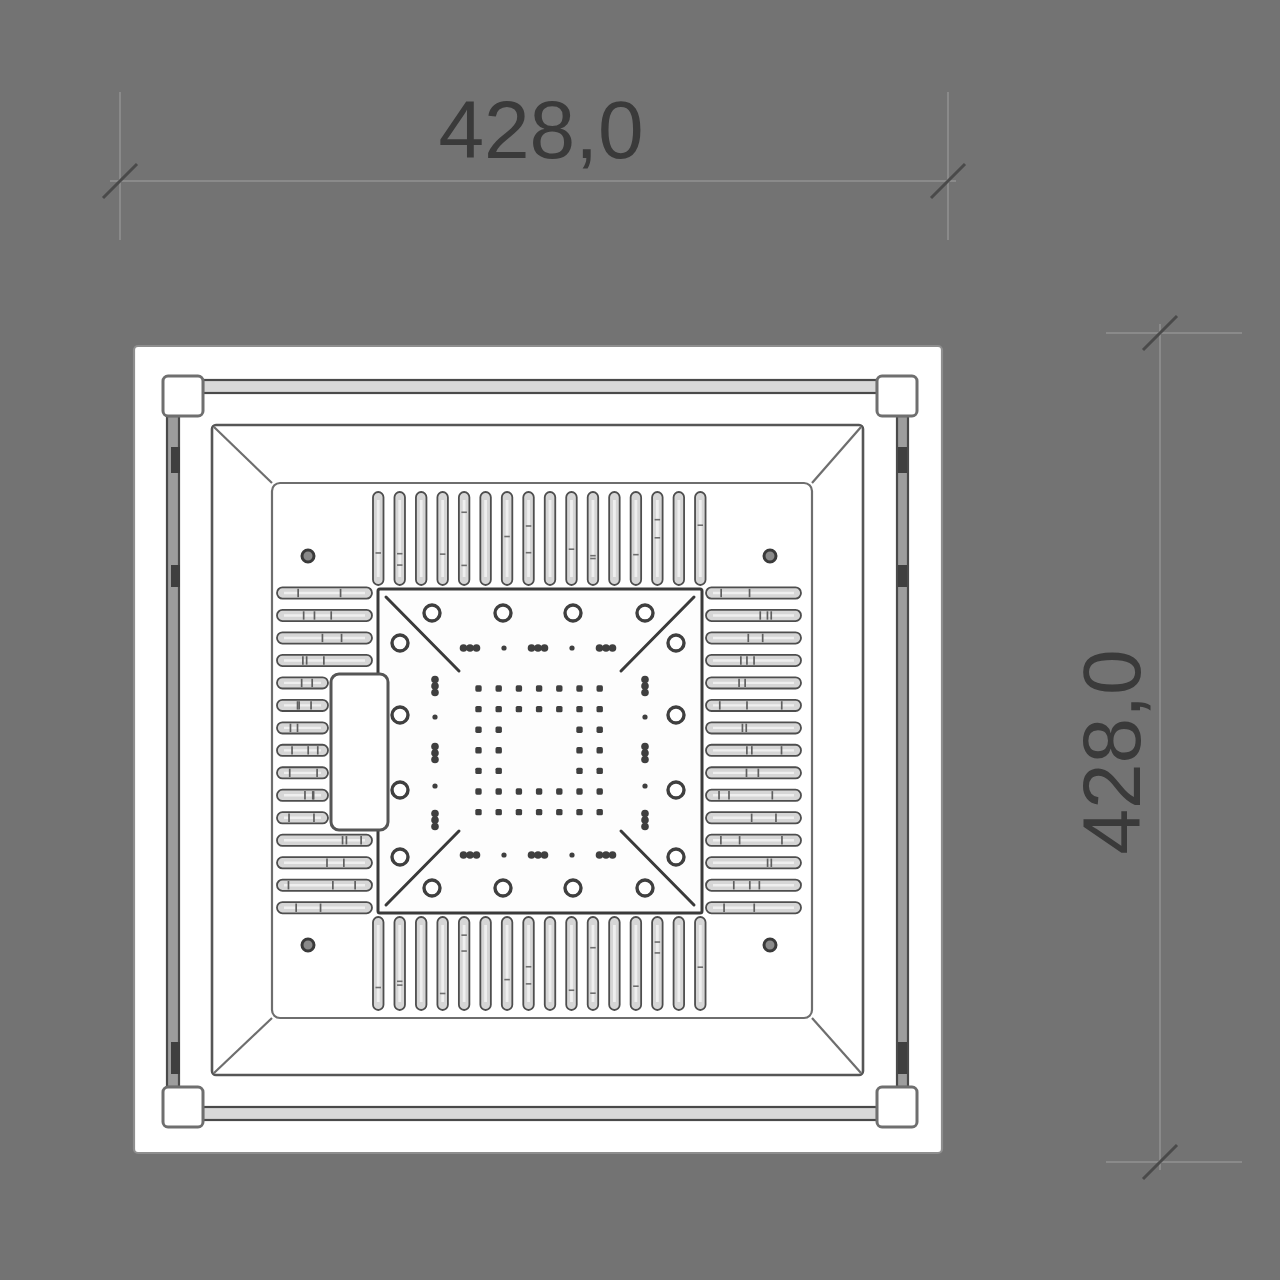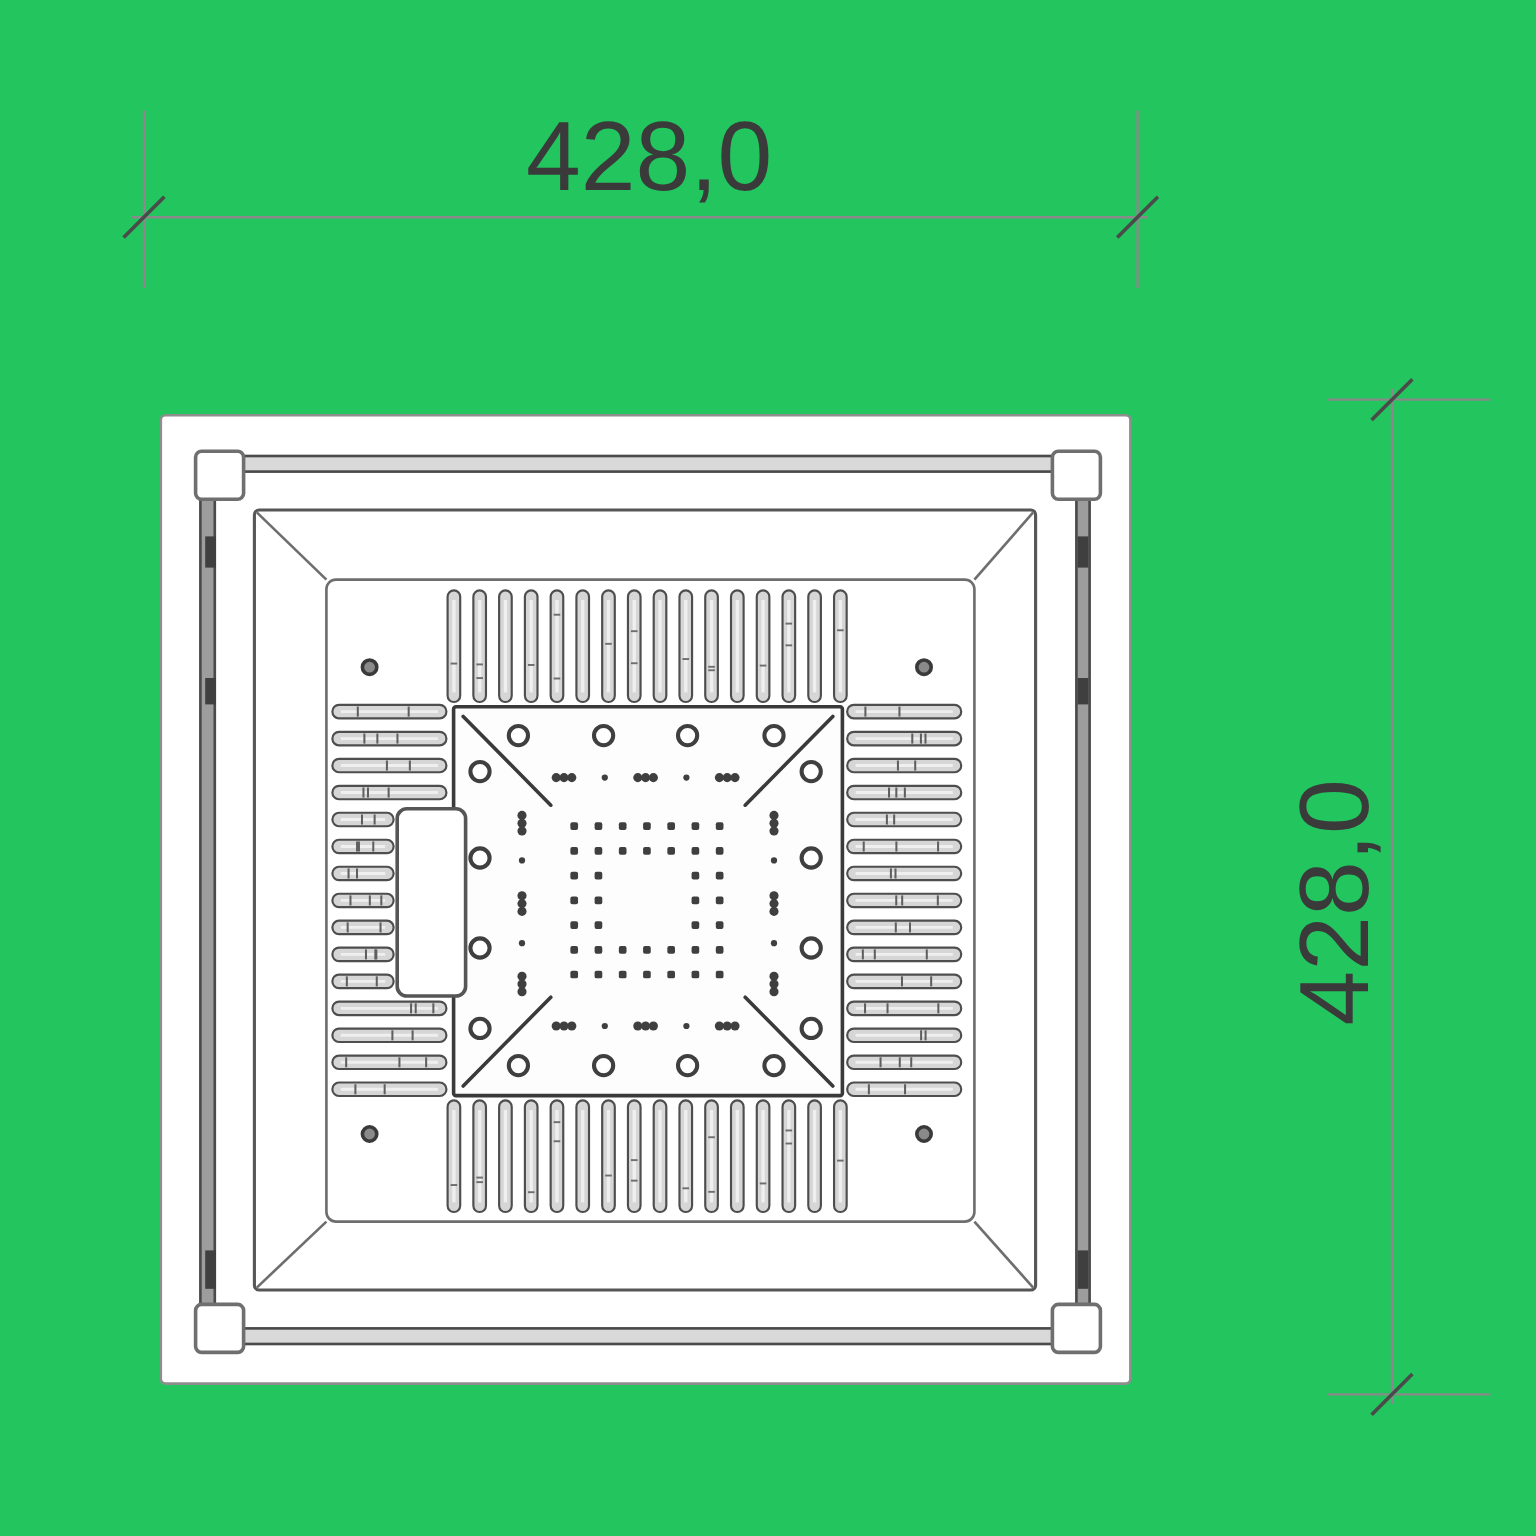--- a/index.html
+++ b/index.html
@@ -1,17 +1,17 @@
 <!DOCTYPE html>
 <html><head>
 <meta charset="utf-8">
 <style>
   html,body{margin:0;padding:0;background:#ffffff;}
   body{width:1280px;height:1280px;}
-  .page{position:relative;width:1280px;height:1280px;background:#22c55e;overflow:hidden;}
+  .page{position:relative;width:1280px;height:1280px;background:#737373;overflow:hidden;}
   .page svg{position:absolute;left:0;top:0;filter:blur(0.45px);}
   .dim-text{
     font-family:"Liberation Sans", sans-serif;
     font-size:82px;
     fill:#3a3a3a;
     letter-spacing:0px;
   }
 </style>
 </head>
 <body>

